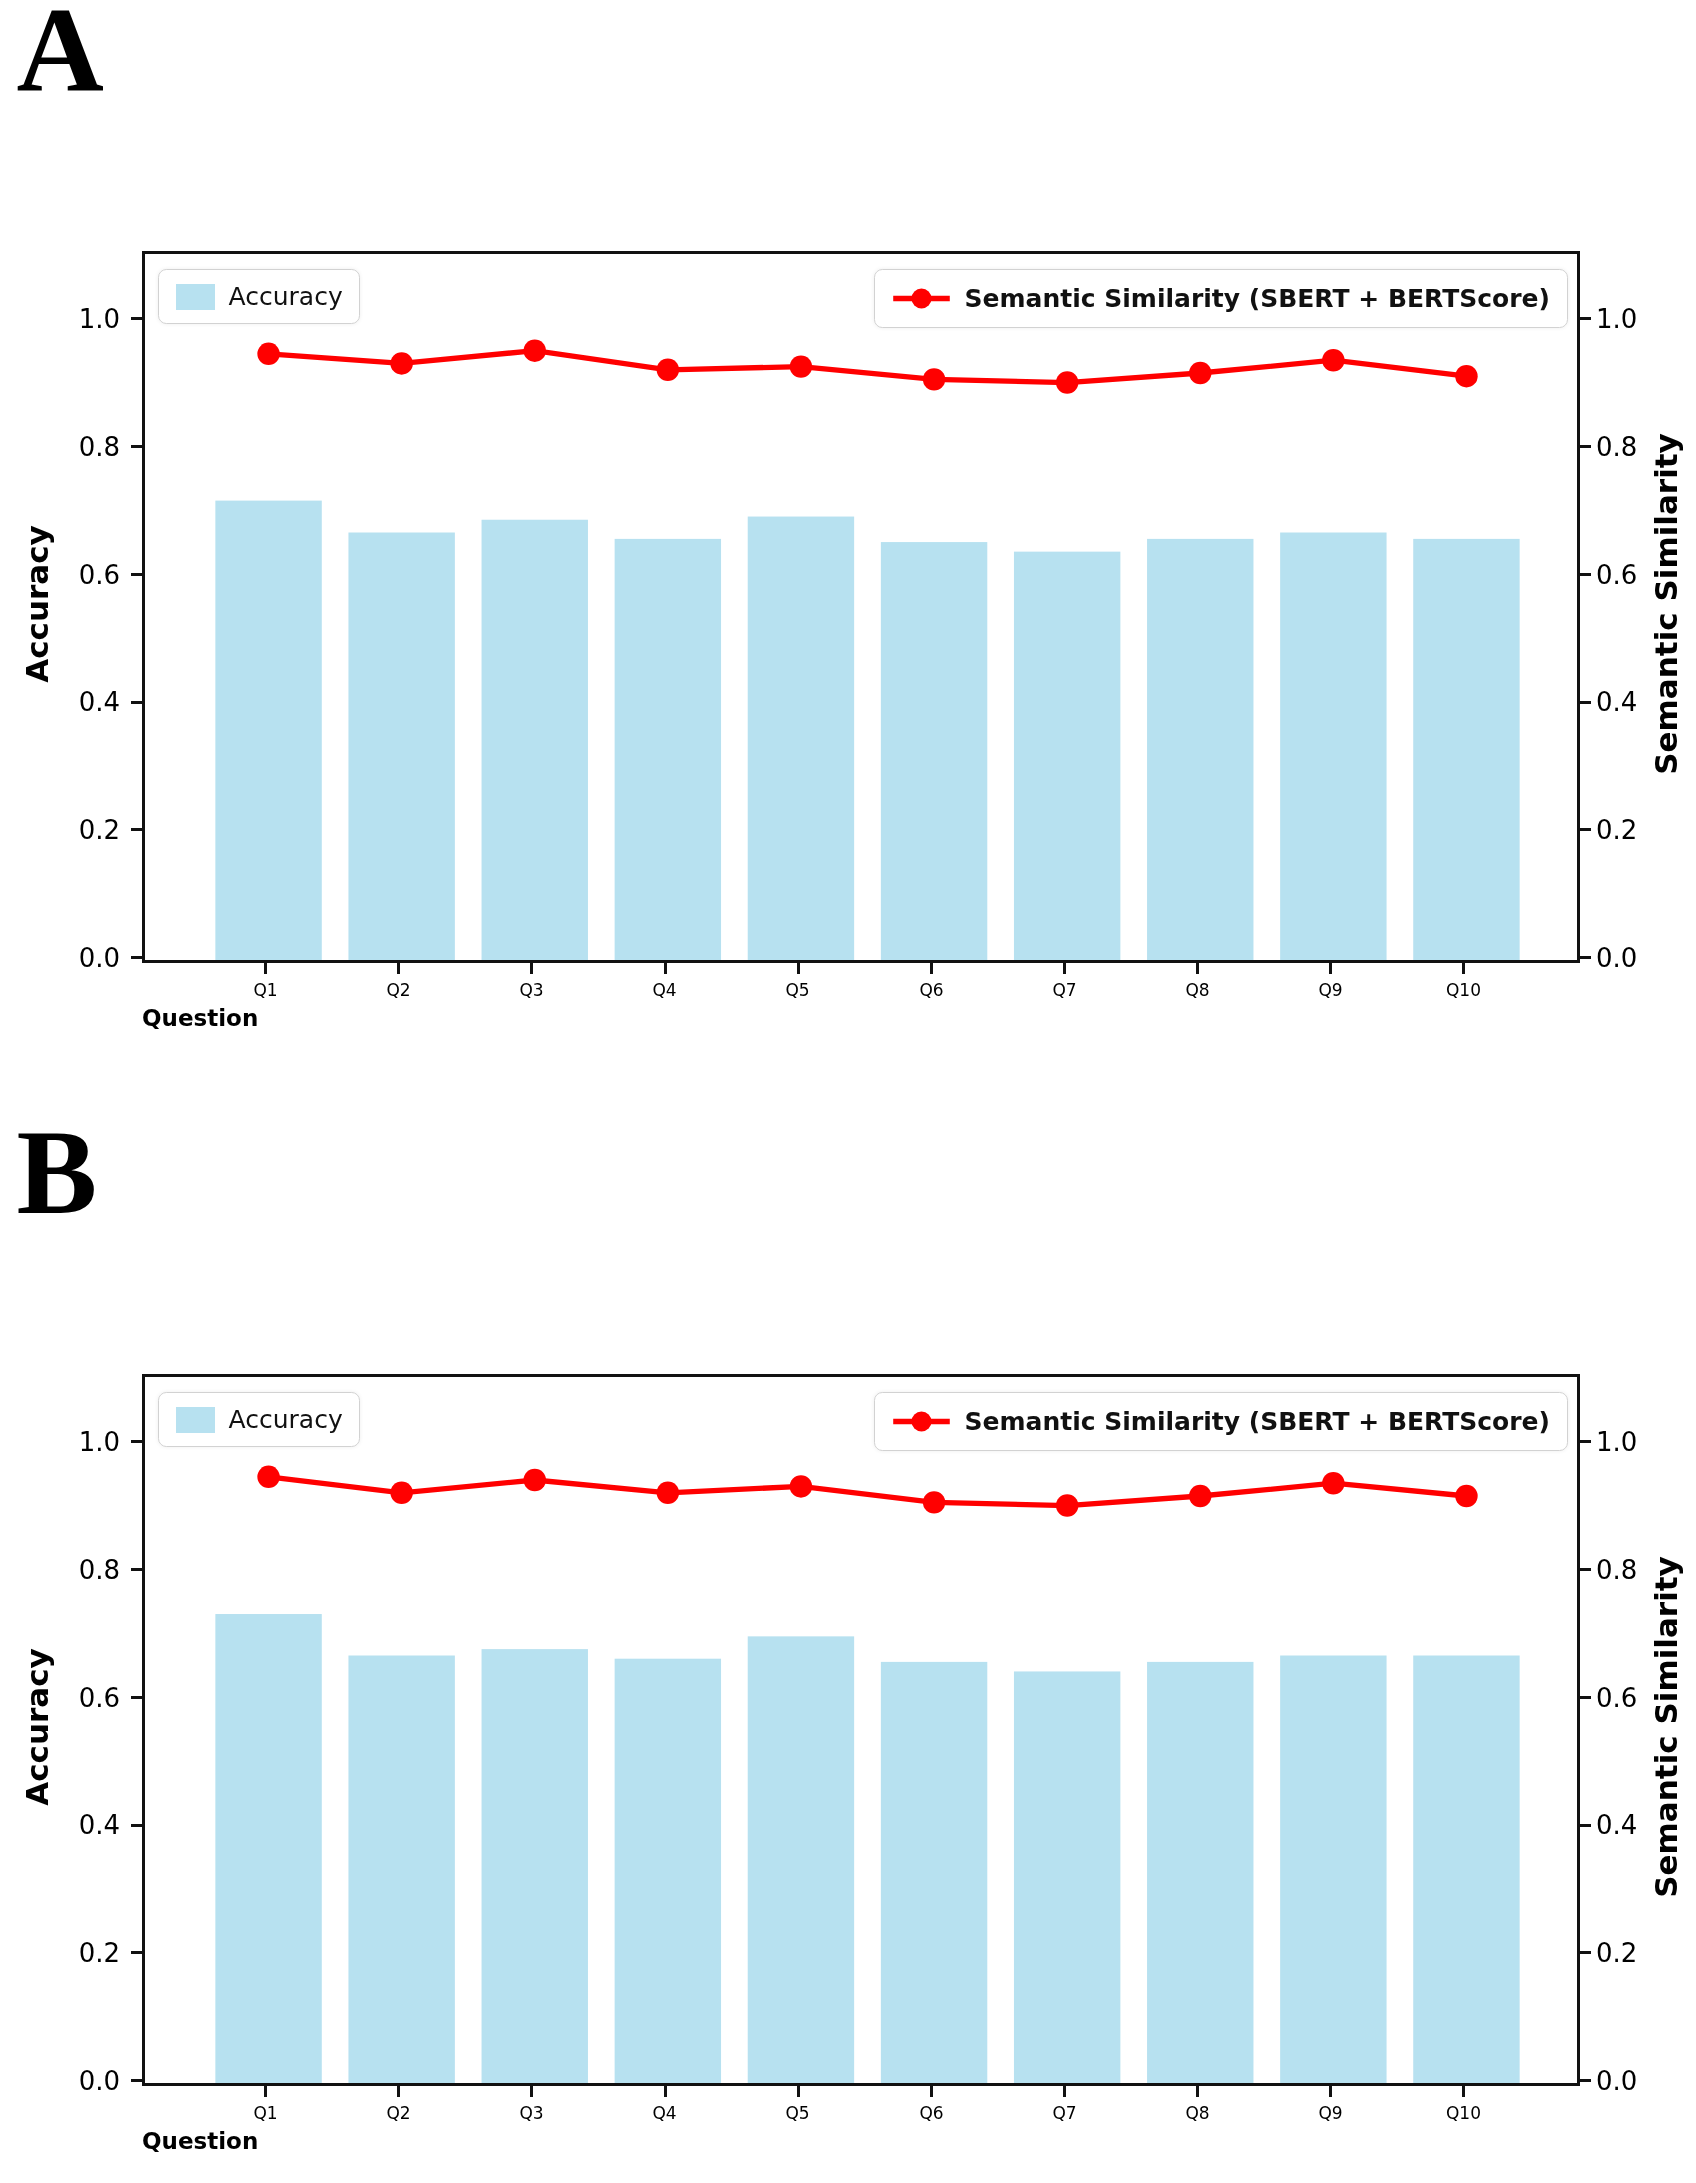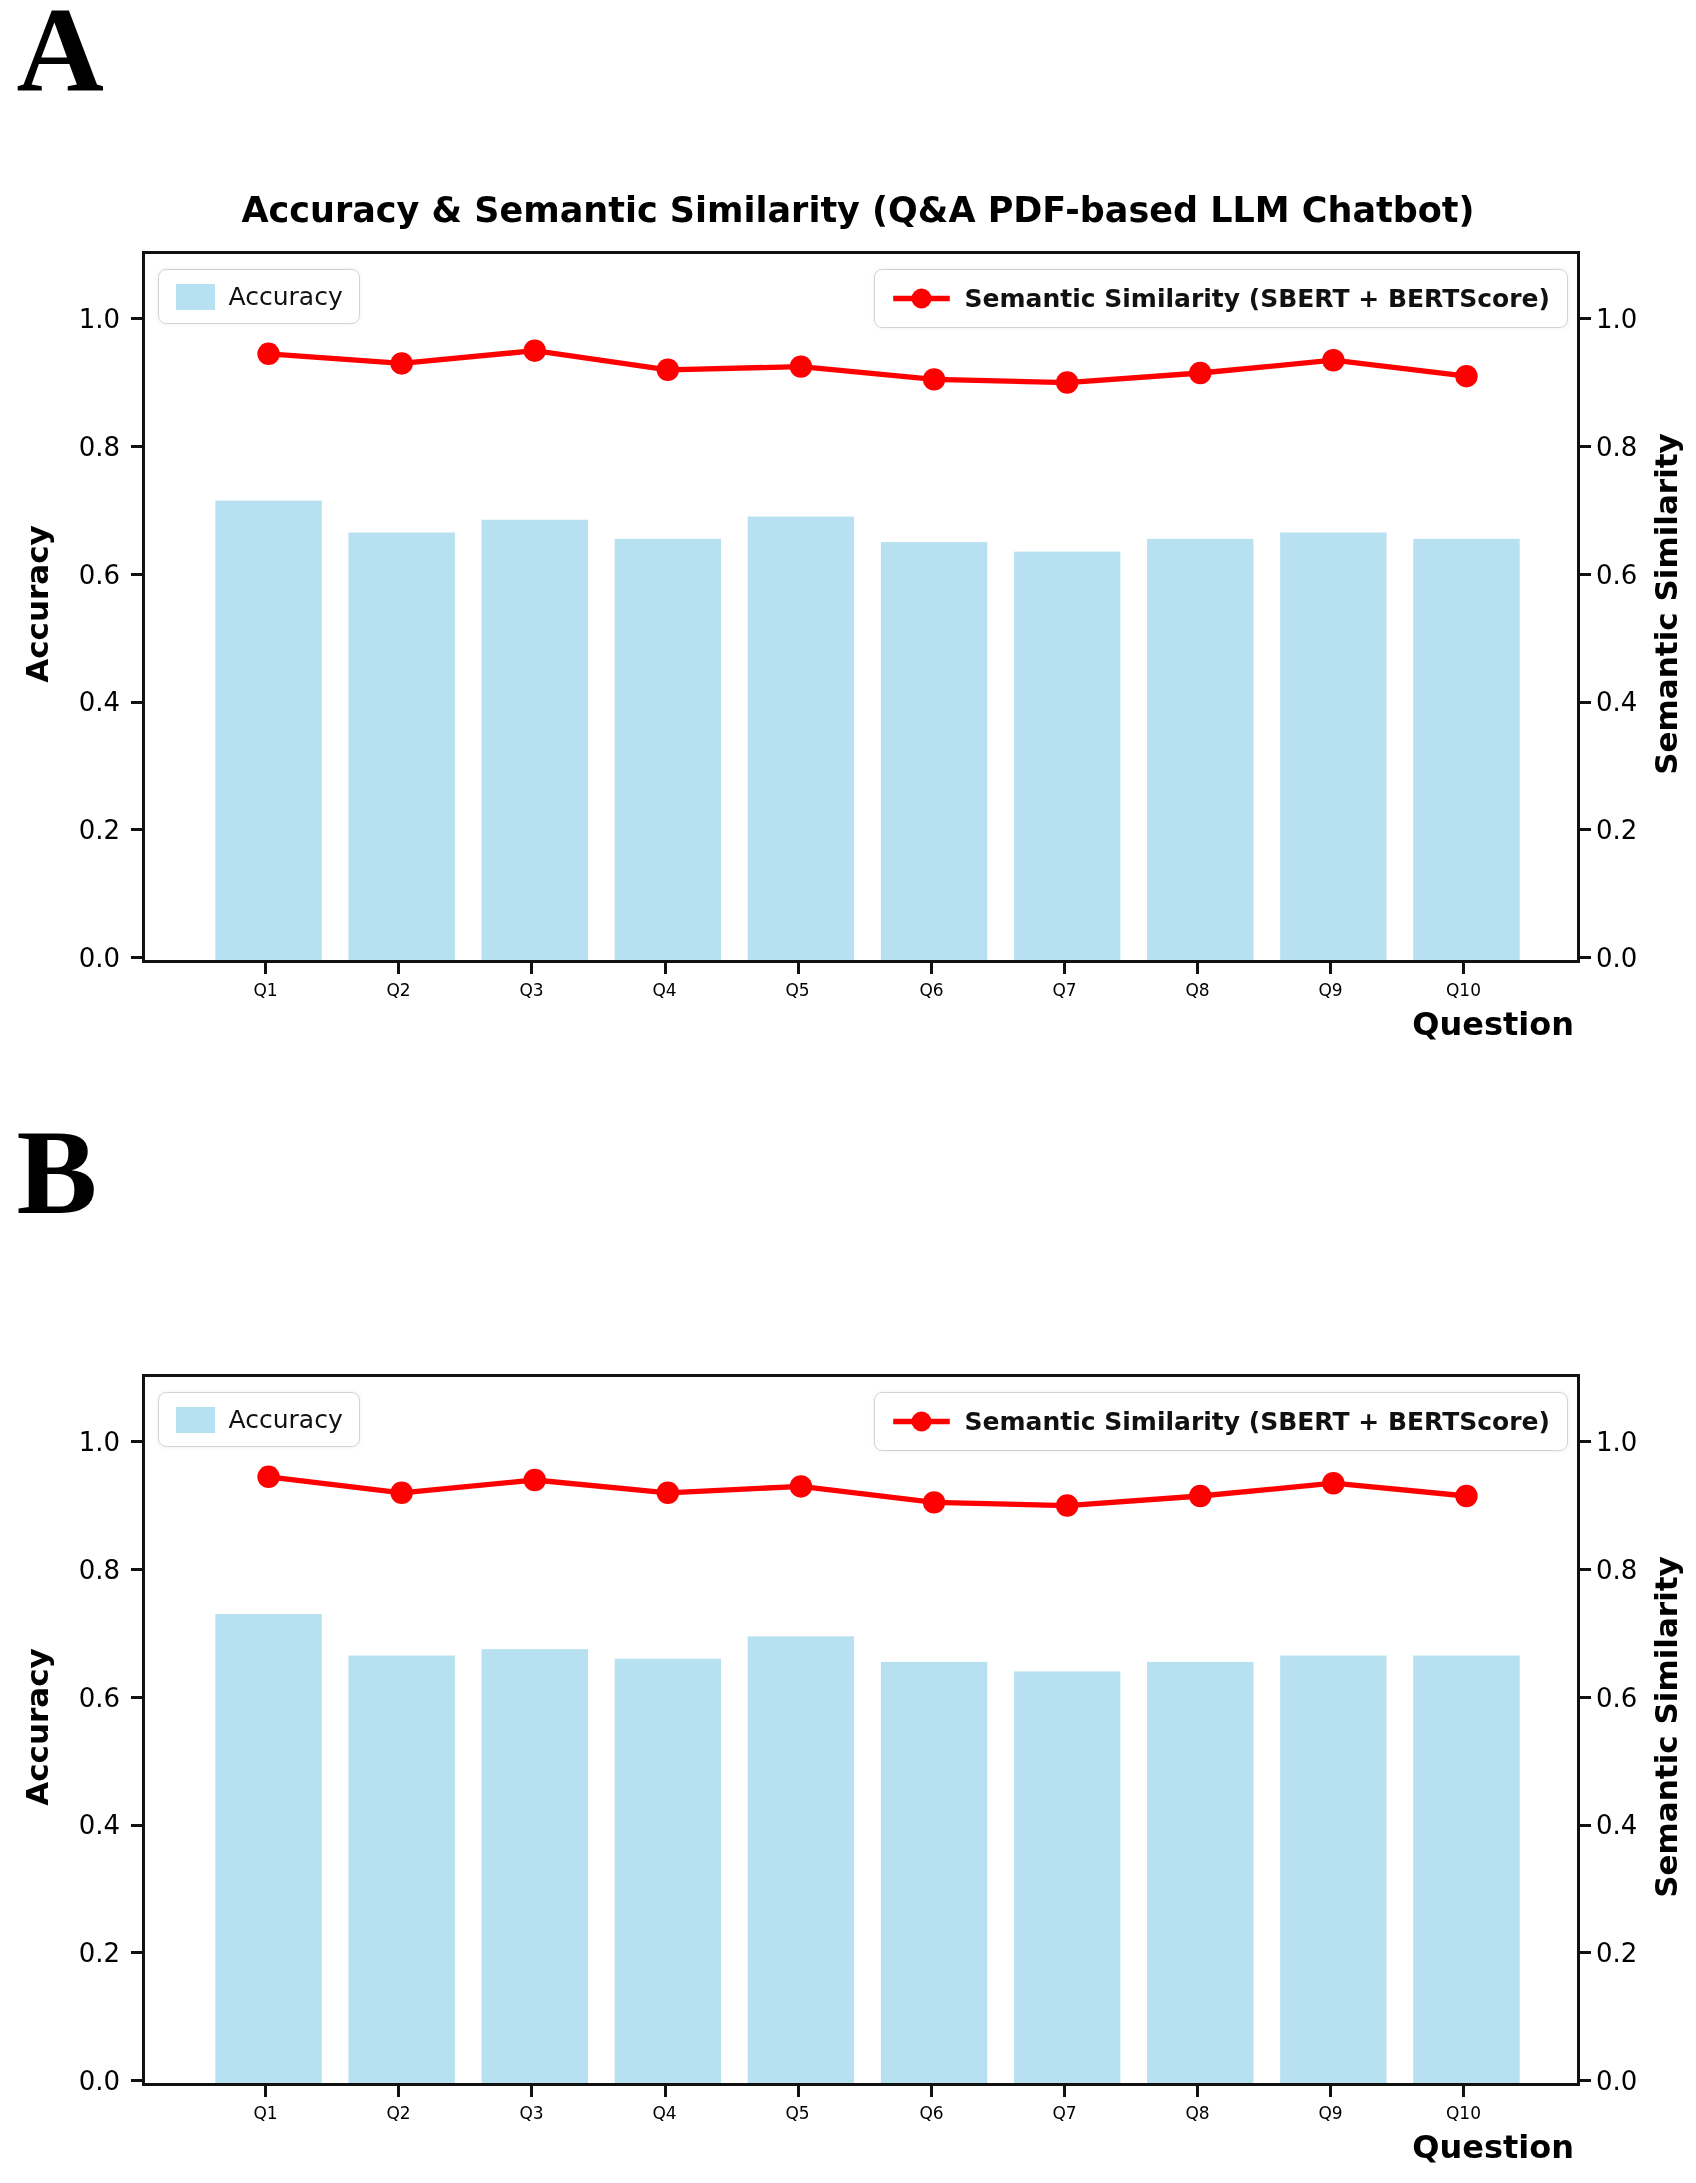--- a/index.html
+++ b/index.html
@@ -9,33 +9,32 @@
   .chart-title{position:absolute;left:142px;top:190px;width:1432px;text-align:center;font-size:35px;font-weight:700;}
   .axes{position:absolute;left:142px;top:251px;width:1432px;height:706px;border:3px solid #111;box-sizing:content-box;background:#fff;}
   .plot-svg{position:absolute;left:0;top:0;width:1432px;height:706px;display:block;}
   .legend{position:absolute;top:15.4px;display:flex;align-items:center;gap:14px;background:rgba(255,255,255,0.95);border:1.8px solid #d2d2d2;border-radius:8.3px;padding:12px 16.6px;box-shadow:0 0 4.7px rgba(0,0,0,0.07);}
   .legend-bar{left:13px;}
   .legend-line{right:9.5px;font-weight:bold;}
   .legend-text{font-size:25px;white-space:nowrap;color:#111;}
   .swatch{display:inline-block;width:39px;height:26px;}
   .line-icon{display:block;}
   .ylabel{position:absolute;font-size:31px;font-weight:700;white-space:nowrap;transform:translate(-50%,-50%) rotate(-90deg);}
-  .xlabel{position:absolute;left:142px;width:1432px;text-align:right;top:1005px;font-size:32px;font-weight:700;}
+  .xlabel{position:absolute;left:142px;width:1432px;text-align:left;top:1005px;font-size:23px;font-weight:700;}
   .ytick-label{position:absolute;font-size:26px;line-height:1;width:83px;}
   .ytick-label.left{text-align:right;}
   .ytick-label.right{text-align:left;}
   .xtick-label{position:absolute;font-size:17px;line-height:1;width:95px;text-align:center;}
   .tickmark{position:absolute;background:#111;}
 </style>
 </head>
 <body>
 
 <section class="panel" style="top:0px">
   <div class="corner">A</div>
-  <div class="chart-title">Accuracy &amp; Semantic Similarity (Q&amp;A PDF-based LLM Chatbot)</div>
   <div class="axes">
     <svg class="plot-svg" viewBox="0 0 2422 1195" preserveAspectRatio="none">
         <rect x="119.0" y="417.4" width="180" height="777.6" fill="#b7e1f0"></rect>
         <rect x="344.1" y="471.4" width="180" height="723.6" fill="#b7e1f0"></rect>
         <rect x="569.2" y="449.8" width="180" height="745.2" fill="#b7e1f0"></rect>
         <rect x="794.3" y="482.2" width="180" height="712.8" fill="#b7e1f0"></rect>
         <rect x="1019.4" y="444.4" width="180" height="750.6" fill="#b7e1f0"></rect>
         <rect x="1244.6" y="487.6" width="180" height="707.4" fill="#b7e1f0"></rect>
         <rect x="1469.7" y="503.8" width="180" height="691.2" fill="#b7e1f0"></rect>
         <rect x="1694.8" y="482.2" width="180" height="712.8" fill="#b7e1f0"></rect>

